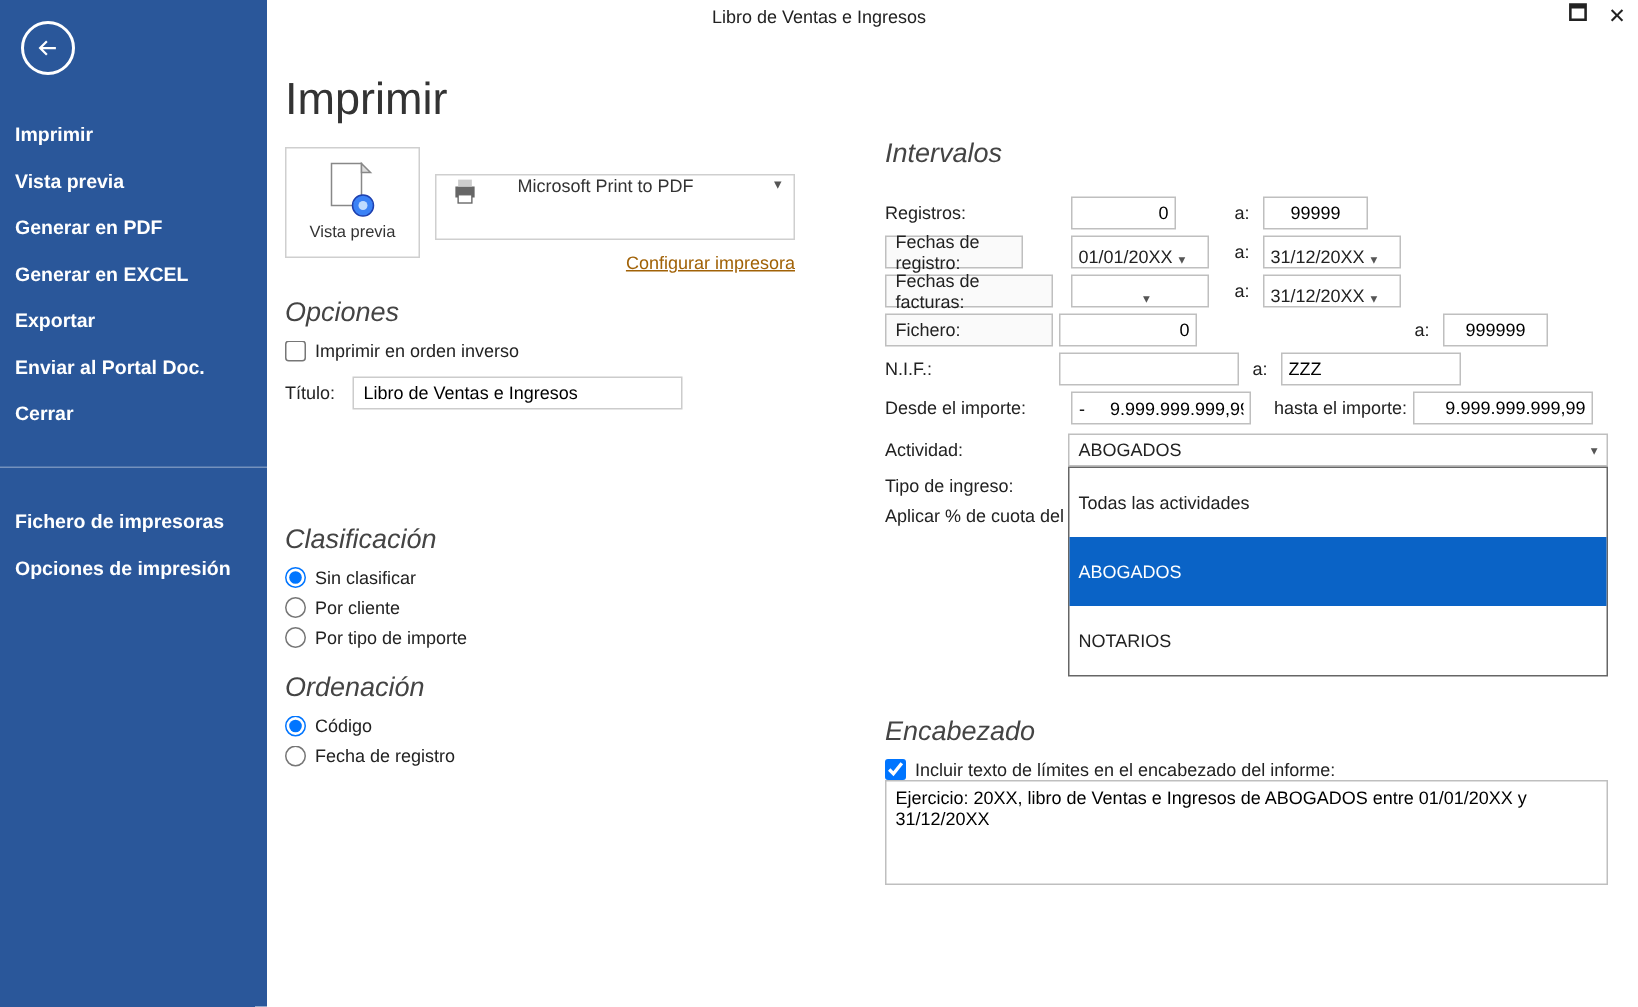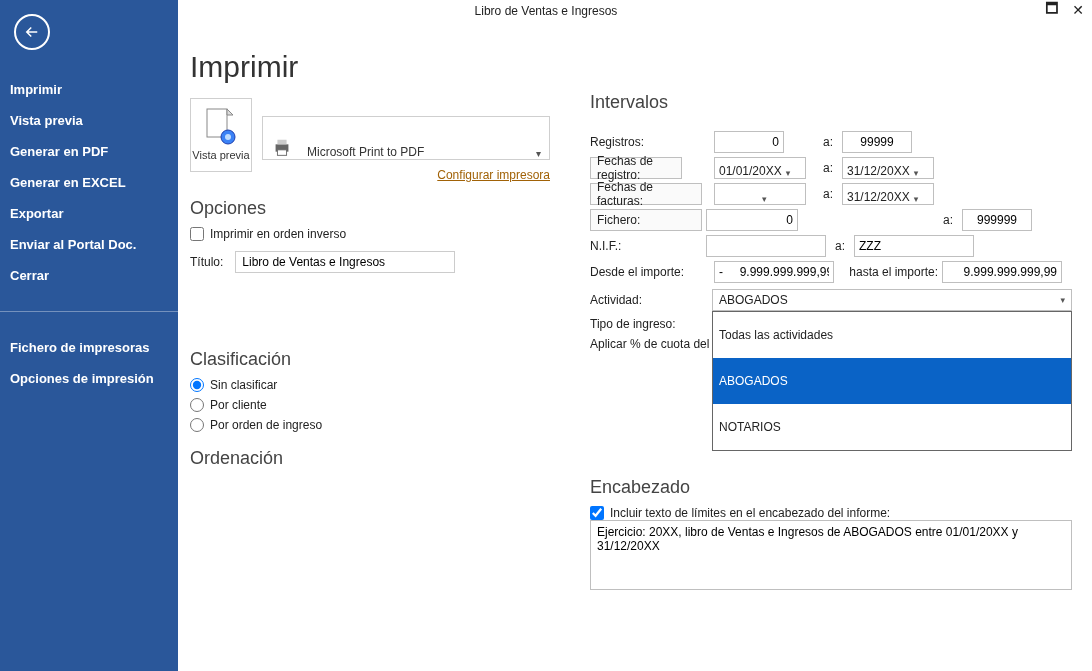--- a/index.html
+++ b/index.html
@@ -11,26 +11,26 @@
   .back-btn { width: 36px; height: 36px; border: 2px solid #fff; border-radius: 50%; margin-left: 14px; margin-bottom: 24px; display: flex; align-items: center; justify-content: center; cursor: pointer; }
   .back-btn svg { stroke: #fff; fill: none; }
   .side-item { padding: 8px 10px; font-size: 13px; cursor: pointer; }
   .side-item.bold { font-weight: 600; }
   .side-sep { border-top: 1px solid rgba(255,255,255,.35); margin: 20px 0; }
   .main { position: absolute; left: 178px; top: 22px; right: 0; bottom: 0; padding: 28px 20px 10px 12px; }
   .page-title { font-size: 30px; font-weight: 300; color: #333; margin-bottom: 14px; }
   .row { display: flex; gap: 40px; }
   .col-left { width: 360px; }
   .col-right { flex: 1; }
-  .section-h { font-size: 18px; font-weight: 400; color: #444; margin: 16px 0 8px; }
+  .section-h { font-size: 18px; font-weight: 400; color: #444; margin: 16px 0 8px; font-style: italic; }
   .preview-block { display: flex; gap: 10px; align-items: flex-start; }
   .vp-btn { width: 90px; height: 74px; border: 1px solid #cfcfcf; display: flex; flex-direction: column; align-items: center; justify-content: center; gap: 4px; cursor: pointer; background: #fff; }
   .vp-btn .ic { width: 36px; height: 36px; display:flex;align-items:center;justify-content:center; }
   .vp-btn .lab { font-size: 11px; color: #333; }
-  .printer-sel { width: 288px; height: 44px; border: 1px solid #cfcfcf; display: flex; align-items: flex-end; padding: 0 8px; gap: 14px; margin-top: 18px; cursor: pointer; }
+  .printer-sel { width: 240px; height: 44px; border: 1px solid #cfcfcf; display: flex; align-items: flex-start; padding: 0 8px; gap: 24px; margin-top: 18px; cursor: pointer; }
   .printer-sel .pic { width: 22px; height: 22px; }
   .printer-sel .lab { flex: 1; font-size: 12px; color: #333; }
   .printer-sel .chev { color: #555; font-size: 10px; }
   .cfg-link { display:block; text-align:right; margin-top:8px; font-size:12px; text-decoration: underline; color: #a16207; cursor:pointer; }
   .chk-line { display:flex; align-items:center; gap:6px; margin-top: 6px; }
   .chk-line input { width:14px; height:14px; }
   .title-field { display:flex; align-items:center; gap:12px; margin-top:10px; }
   .title-field input { width: 220px; height: 22px; border: 1px solid #ccc; padding: 0 6px; font-size:12px; }
   .radio-list { margin-top:6px; }
   .radio-line { display:flex; align-items:center; gap:6px; margin: 6px 0; }
@@ -132,25 +132,35 @@
         <div class="radio-line">
             <input type="radio" name="clas" checked="" style="">
             <span>Sin clasificar</span>
           </div>
         <div class="radio-line">
             <input type="radio" name="clas" style="">
             <span>Por cliente</span>
           </div>
         <div class="radio-line">
             <input type="radio" name="clas" style="">
-            <span>Por orden de ingreso</span>
+            <span>Por tipo de importe</span>
           </div>
       </div>
 
       <div class="section-h">Ordenación</div>
+      <div class="radio-list">
+        <div class="radio-line">
+            <input type="radio" name="ord" checked="" style="">
+            <span>Código</span>
+          </div>
+        <div class="radio-line">
+            <input type="radio" name="ord" style="">
+            <span>Fecha de registro</span>
+          </div>
+      </div>
     </div>
 
     <div class="col-right">
       <div style="height:26px"></div>
       <div class="section-h">Intervalos</div>
       <div class="sp"></div>
 
       <div class="grid-row">
         <span class="lab">Registros:</span>
         <input class="inp" style="width: 70px;" value="0">

